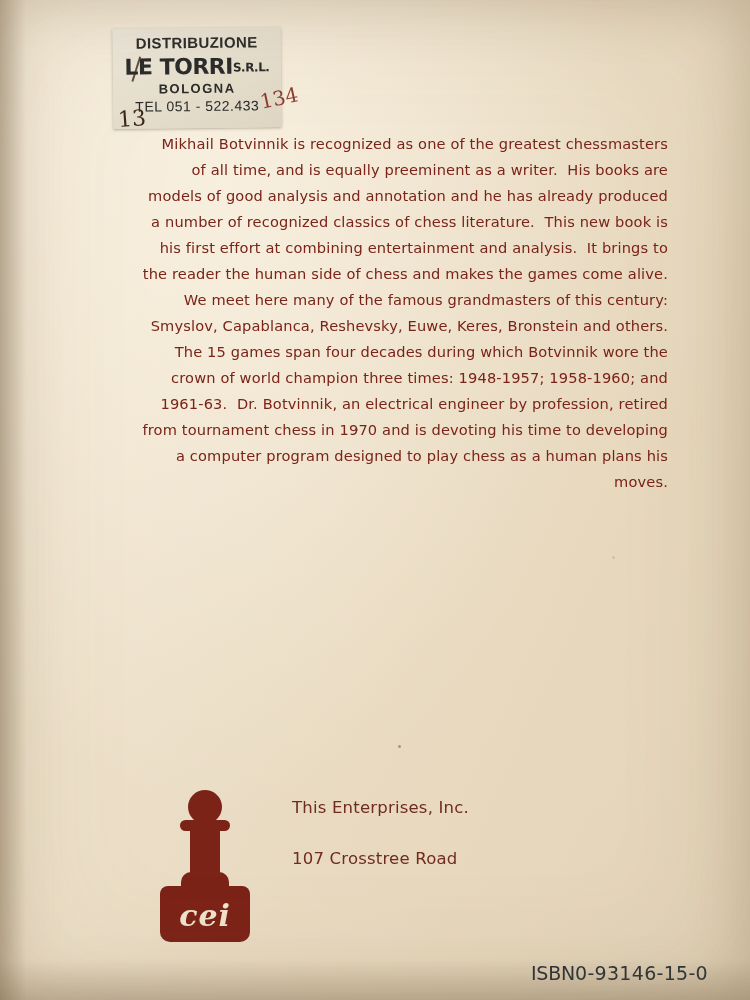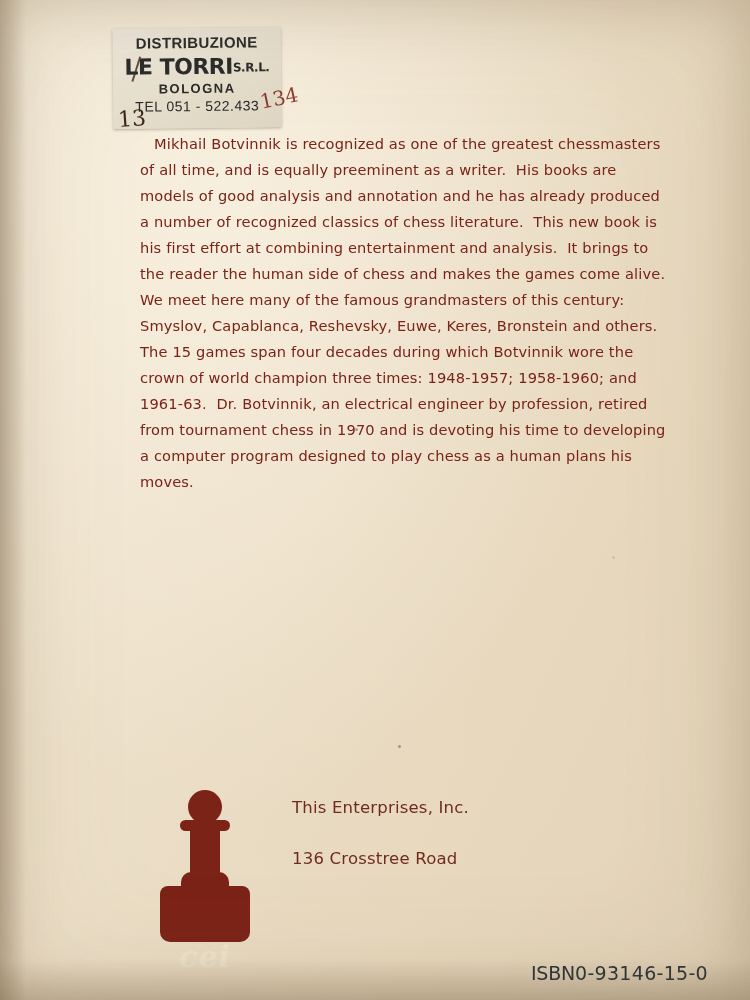--- a/index.html
+++ b/index.html
@@ -132,21 +132,21 @@
     position: absolute;
     left: 140px;
     top: 131px;
     width: 528px;
     color: #7a2318;
     font-family: "DejaVu Sans", sans-serif;
     font-size: 14.6px;
     line-height: 26px;
     letter-spacing: 0.15px;
     text-indent: 14px;
-    text-align: left;
+    text-align: right;
     white-space: pre-wrap;
   }
 
   
   .logo {
     position: absolute;
     left: 160px;
     top: 790px;
     width: 92px;
     height: 152px;
@@ -202,21 +202,20 @@
     left: 0;
     top: 108px;
     width: 90px;
     text-align: center;
     font-family: "DejaVu Serif", serif;
     font-style: italic;
     font-weight: bold;
     font-size: 30px;
     color: #efe3cd;
     letter-spacing: 1px;
-    margin-top: 41px;
   }
 
   .pub-lines {
     position: absolute;
     left: 292px;
     top: 798px;
     width: 360px;
     color: #6f2b20;
     font-family: "DejaVu Sans", sans-serif;
     font-size: 16.5px;
@@ -268,21 +267,21 @@
   <div class="logo">
     <div class="pawn-head"></div>
     <div class="pawn-collar"></div>
     <div class="pawn-body"></div>
     <div class="pawn-base"></div>
     <div class="cei">cei</div>
   </div>
 
   <div class="pub-lines">
     <div>This Enterprises, Inc.</div>
-    <div>136 Crosstree Road</div>
+    <div>107 Crosstree Road</div>
   </div>
 
   <div class="isbn">
     <span class="tight">ISBN</span><span>0-93146-15-0</span>
   </div>
 
   <div class="speck" style="left:355px; top:428px;"></div>
   <div class="speck" style="left:398px; top:745px;"></div>
   <div class="speck" style="left:612px; top:556px; opacity:.35;"></div>
 

